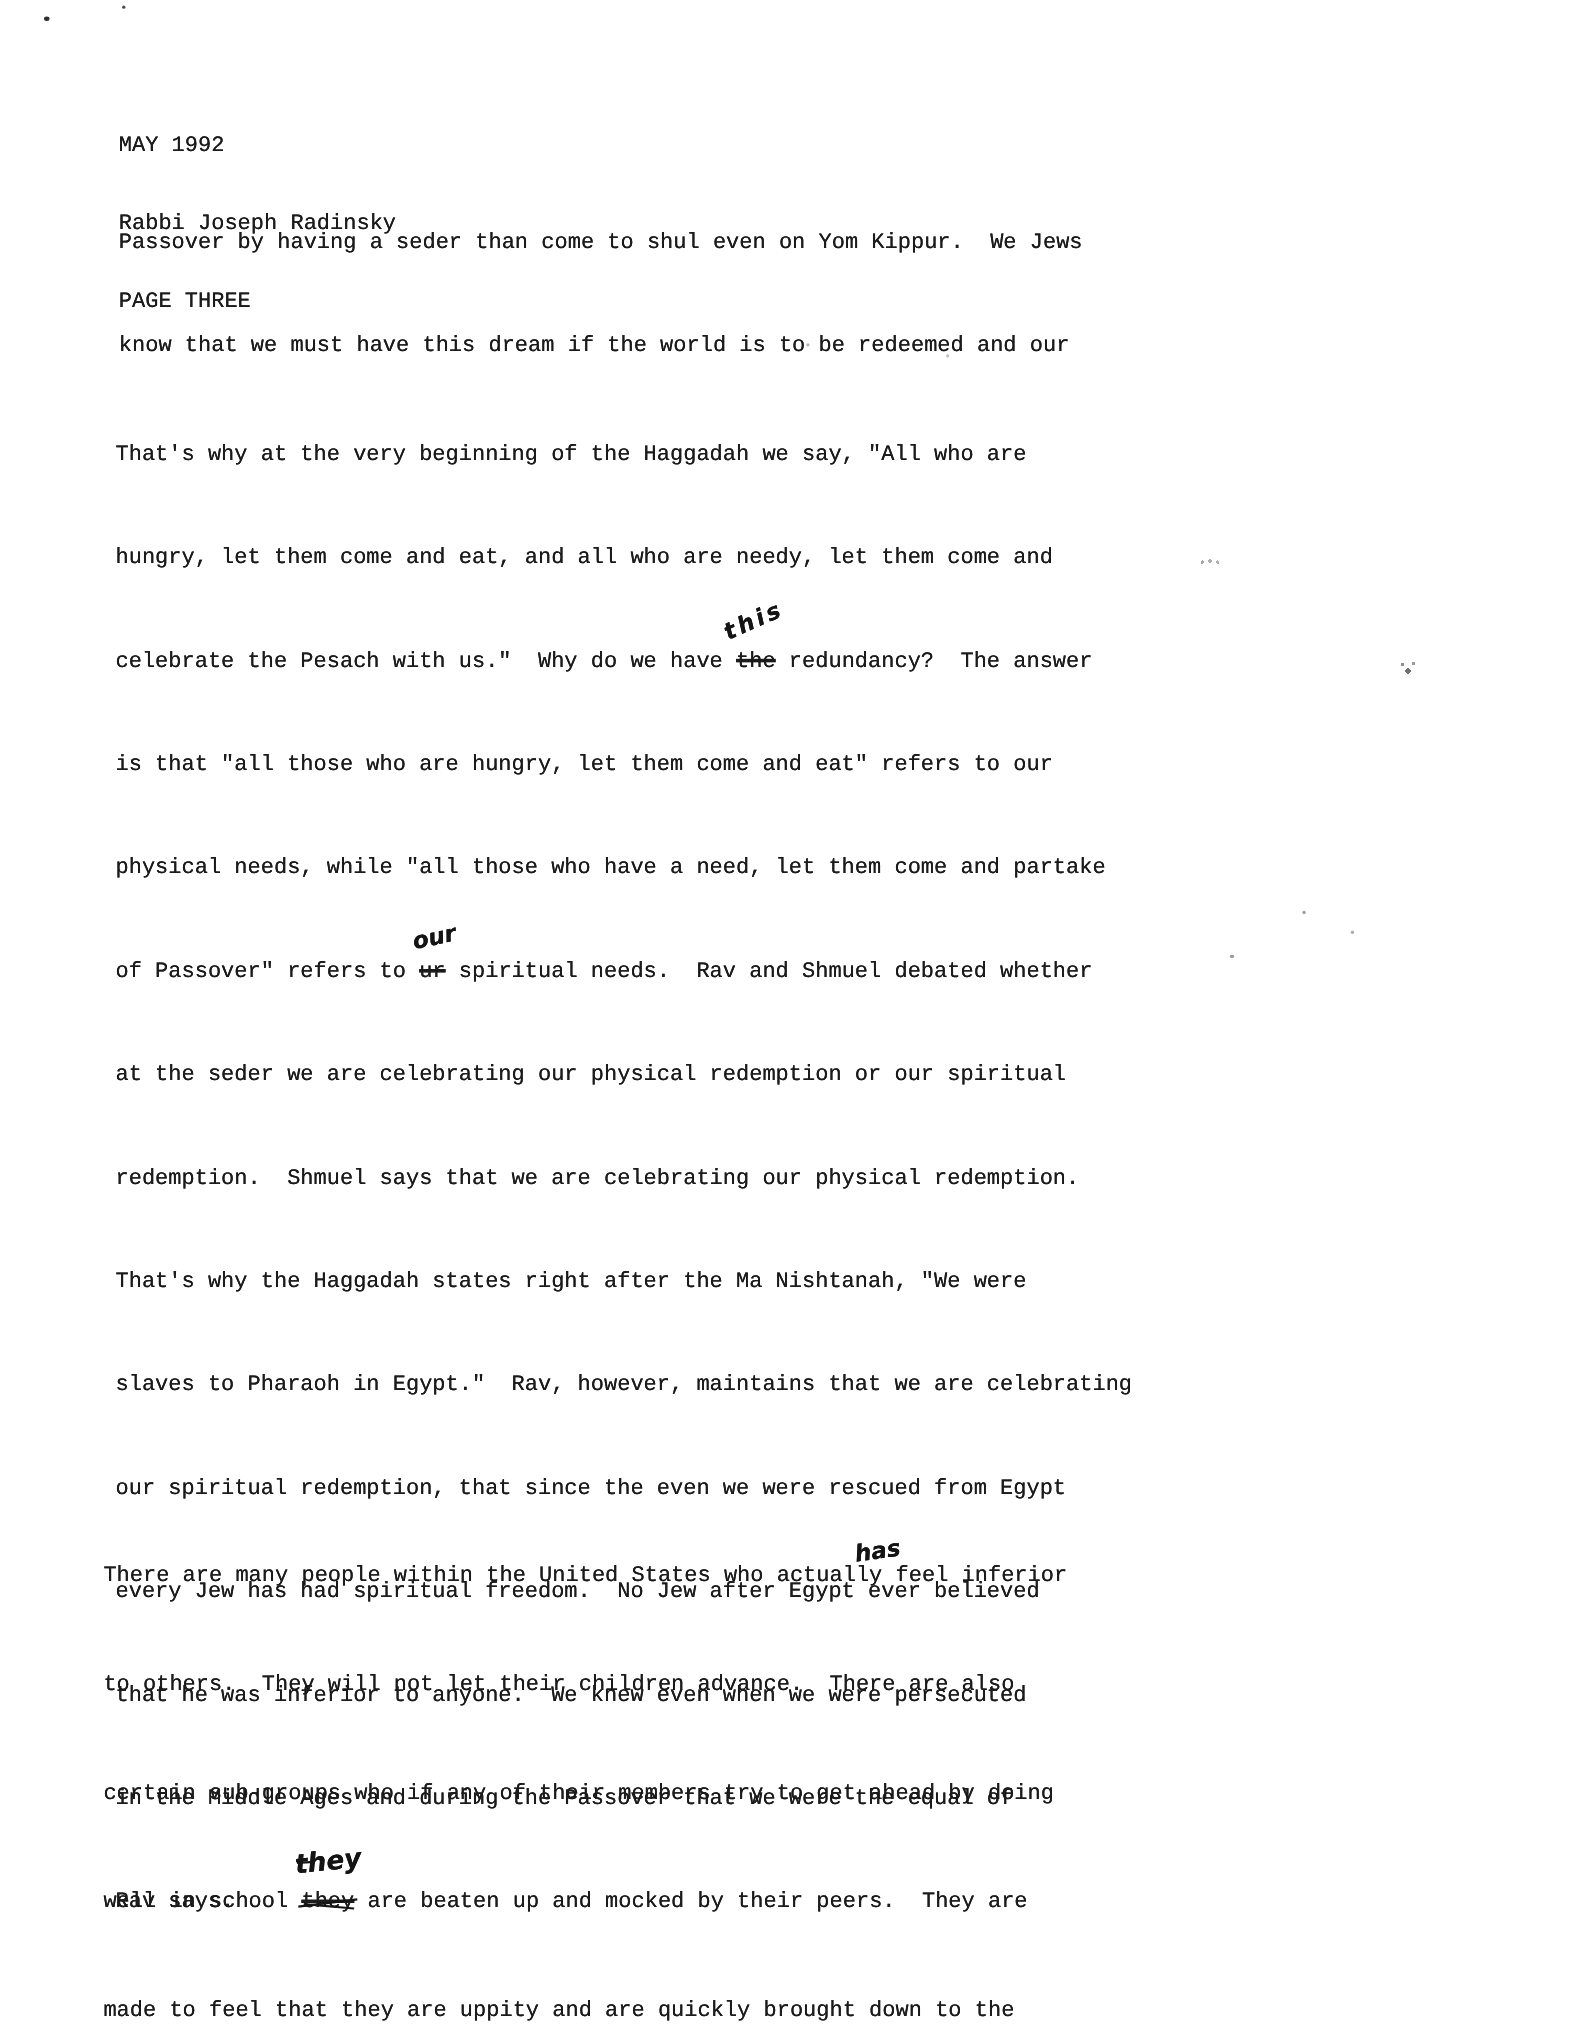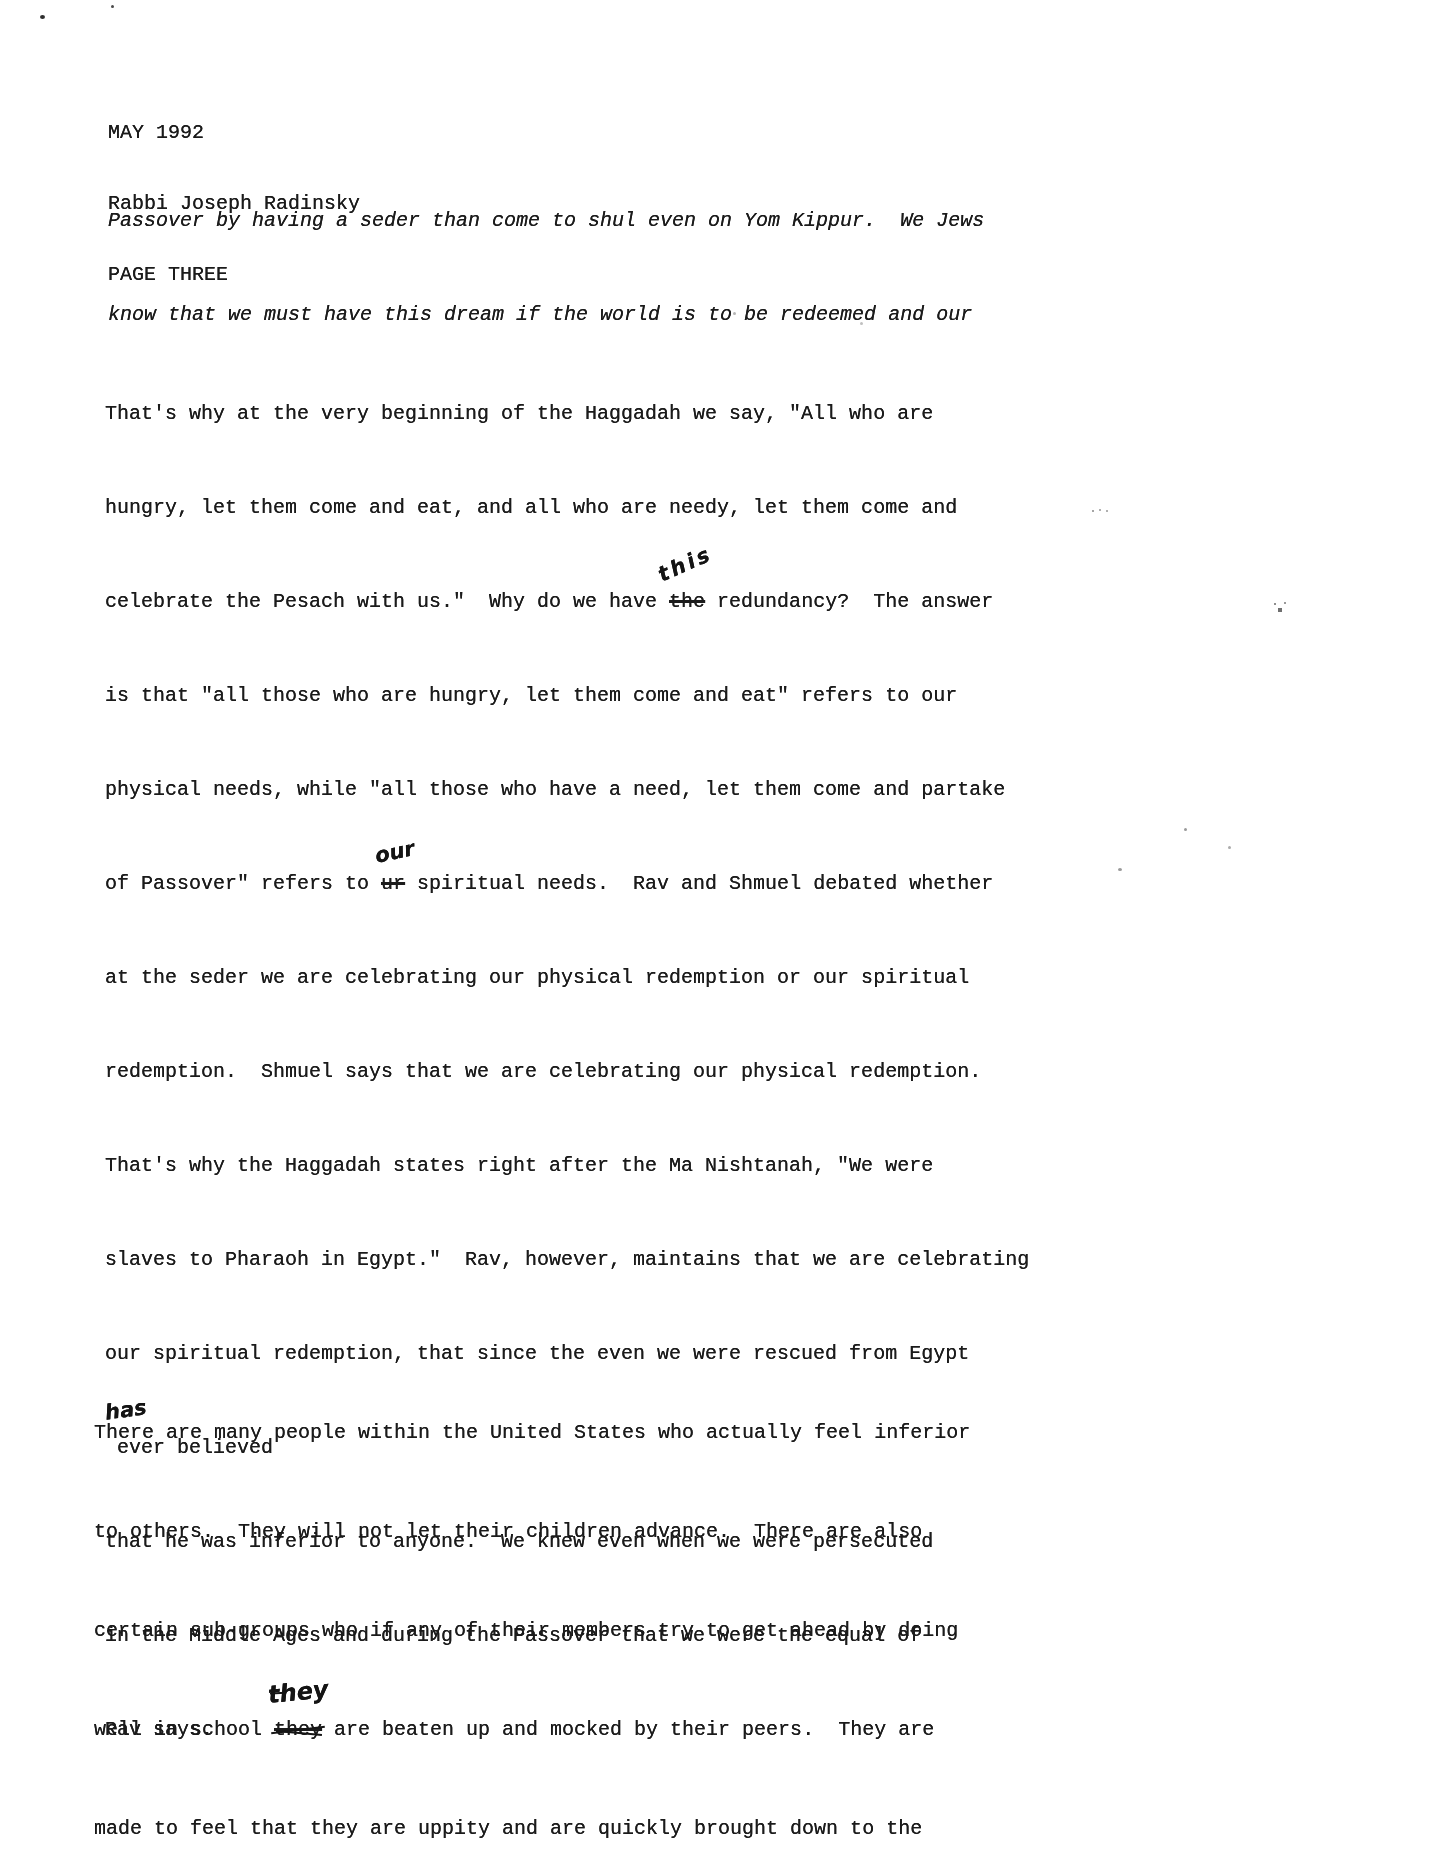--- a/index.html
+++ b/index.html
@@ -16,21 +16,21 @@
     font-family: "Liberation Mono", "DejaVu Sans Mono", monospace;
     font-size: 20px;
     color: #1b1b1b;
     white-space: pre;
     text-shadow: 0 0 0.5px #1b1b1b;
   }
   .header { position: absolute; left: 108px; top: 74px; }
   .header .hline { height: 25px; line-height: 25px; }
 
   .para { position: absolute; }
-  .p1 { left: 108px; top: 160px; font-style: italic; }
+  .p1 { left: 108px; top: 160px; }
   .p2 { left: 105px; top: 353px; }
   .p3 { left: 94px;  top: 1372px; }
   .p1 .line, .p2 .line { height: 48px; line-height: 30px; }
   .p3 .line { height: 53px; line-height: 30px; }
 
   
   .strike {
     position: relative;
     text-decoration: line-through;
     text-decoration-thickness: 2.5px;
@@ -125,21 +125,21 @@
     <div class="line">hungry, let them come and eat, and all who are needy, let them come and</div>
     <div class="line"><span>celebrate the Pesach with us."  Why do we have </span><span class="strike">the<span class="hand ann-this">this</span></span><span> redundancy?  The answer</span></div>
     <div class="line">is that "all those who are hungry, let them come and eat" refers to our</div>
     <div class="line">physical needs, while "all those who have a need, let them come and partake</div>
     <div class="line"><span>of Passover" refers to </span><span class="strike">ur<span class="hand ann-our">our</span></span><span> spiritual needs.  Rav and Shmuel debated whether</span></div>
     <div class="line">at the seder we are celebrating our physical redemption or our spiritual</div>
     <div class="line">redemption.  Shmuel says that we are celebrating our physical redemption.</div>
     <div class="line">That's why the Haggadah states right after the Ma Nishtanah, "We were</div>
     <div class="line">slaves to Pharaoh in Egypt."  Rav, however, maintains that we are celebrating</div>
     <div class="line">our spiritual redemption, that since the even we were rescued from Egypt</div>
-    <div class="line"><span class="caret-host"><span class="hand ann-has">has</span><span> ever believed</span></span></div>
+    <div class="line"><span>every Jew has had spiritual freedom.  No Jew after Egypt</span><span class="caret-host"><span class="hand ann-has">has</span><span> ever believed</span></span></div>
     <div class="line">that he was inferior to anyone.  We knew even when we were persecuted</div>
     <div class="line">in the Middle Ages and during the Passover that we were the equal of</div>
     <div class="line">Rav says.</div>
   </div>
 
   <div class="para p3 typed">
     <div class="line">There are many people within the United States who actually feel inferior</div>
     <div class="line">to others.  They will not let their children advance.  There are also</div>
     <div class="line">certain sub-groups who if any of their members try to get ahead by doing</div>
     <div class="line"><span>well in school </span><span class="strike scribble">they<span class="hand ann-they">they</span></span><span> are beaten up and mocked by their peers.  They are</span></div>

